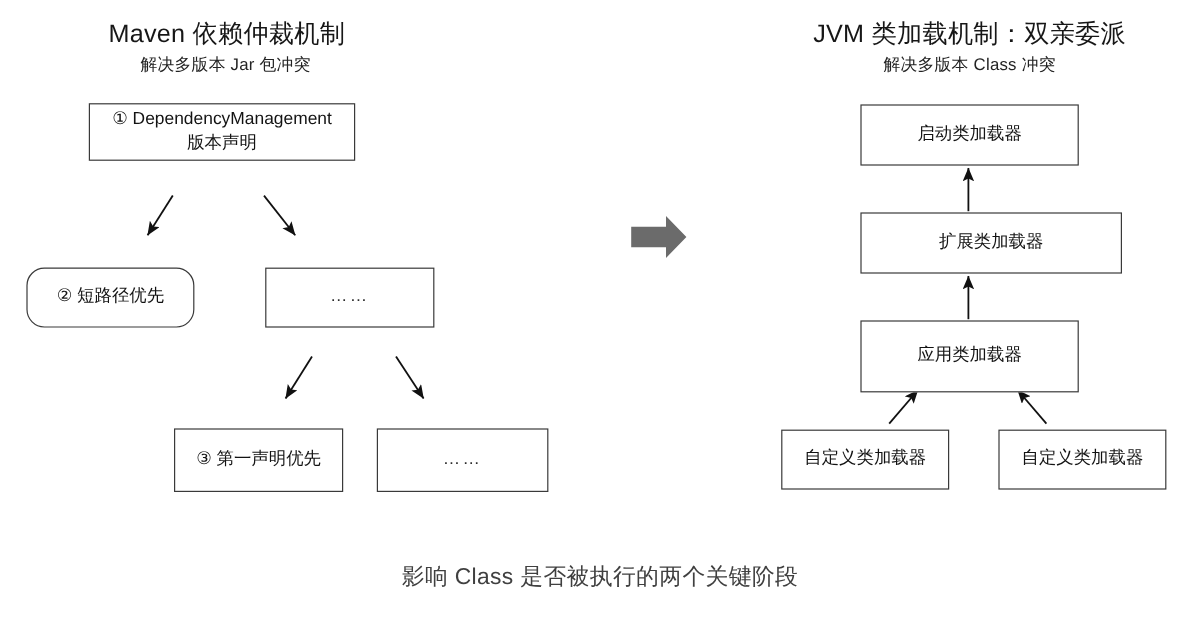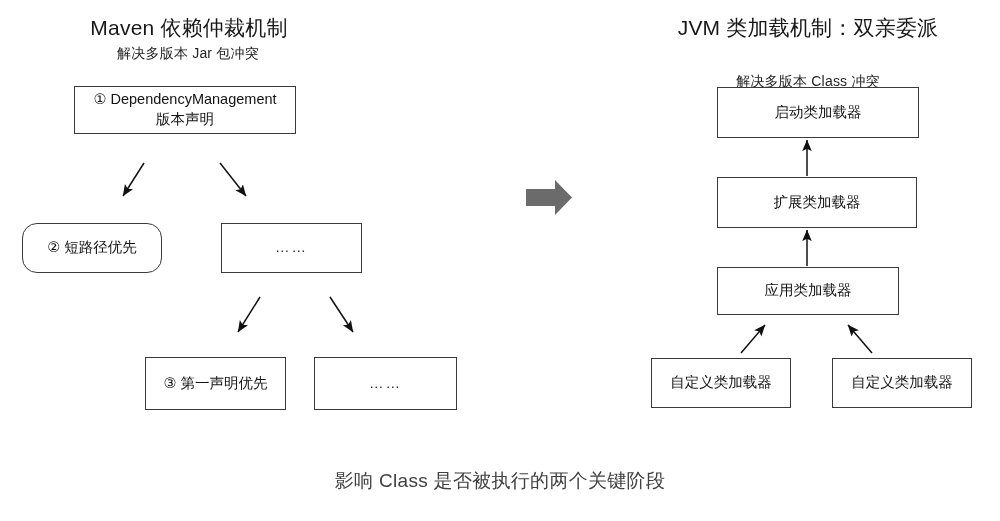--- a/index.html
+++ b/index.html
@@ -134,31 +134,31 @@
 
   <div class="node-box" style="left:145px; top:357px; width:141px; height:53px;">
     <span class="line">③ 第一声明优先</span>
   </div>
 
   <div class="node-box dots" style="left:314px; top:357px; width:143px; height:53px;">
     <span class="line">……</span>
   </div>
 
   <div class="panel-title" style="left:808px; top:14px;">JVM 类加载机制：双亲委派</div>
-  <div class="panel-subtitle" style="left:808px; top:45px;margin-top:28px;">解决多版本 Class 冲突</div>
+  <div class="panel-subtitle" style="left:808px; top:45px;">解决多版本 Class 冲突</div>
 
-  <div class="node-box" style="left:717px; top:87px; width:202px; height:51px;">
+  <div class="node-box" style="left:717px; top:87px; width:182px; height:51px;">
     <span class="line">启动类加载器</span>
   </div>
 
-  <div class="node-box" style="left:717px; top:177px; width:200px; height:51px;">
+  <div class="node-box" style="left:717px; top:177px; width:218px; height:51px;">
     <span class="line">扩展类加载器</span>
   </div>
 
-  <div class="node-box" style="left:717px; top:267px; width:182px; height:48px;">
+  <div class="node-box" style="left:717px; top:267px; width:182px; height:60px;">
     <span class="line">应用类加载器</span>
   </div>
 
   <div class="node-box" style="left:651px; top:358px; width:140px; height:50px;">
     <span class="line">自定义类加载器</span>
   </div>
 
   <div class="node-box" style="left:832px; top:358px; width:140px; height:50px;">
     <span class="line">自定义类加载器</span>
   </div>

